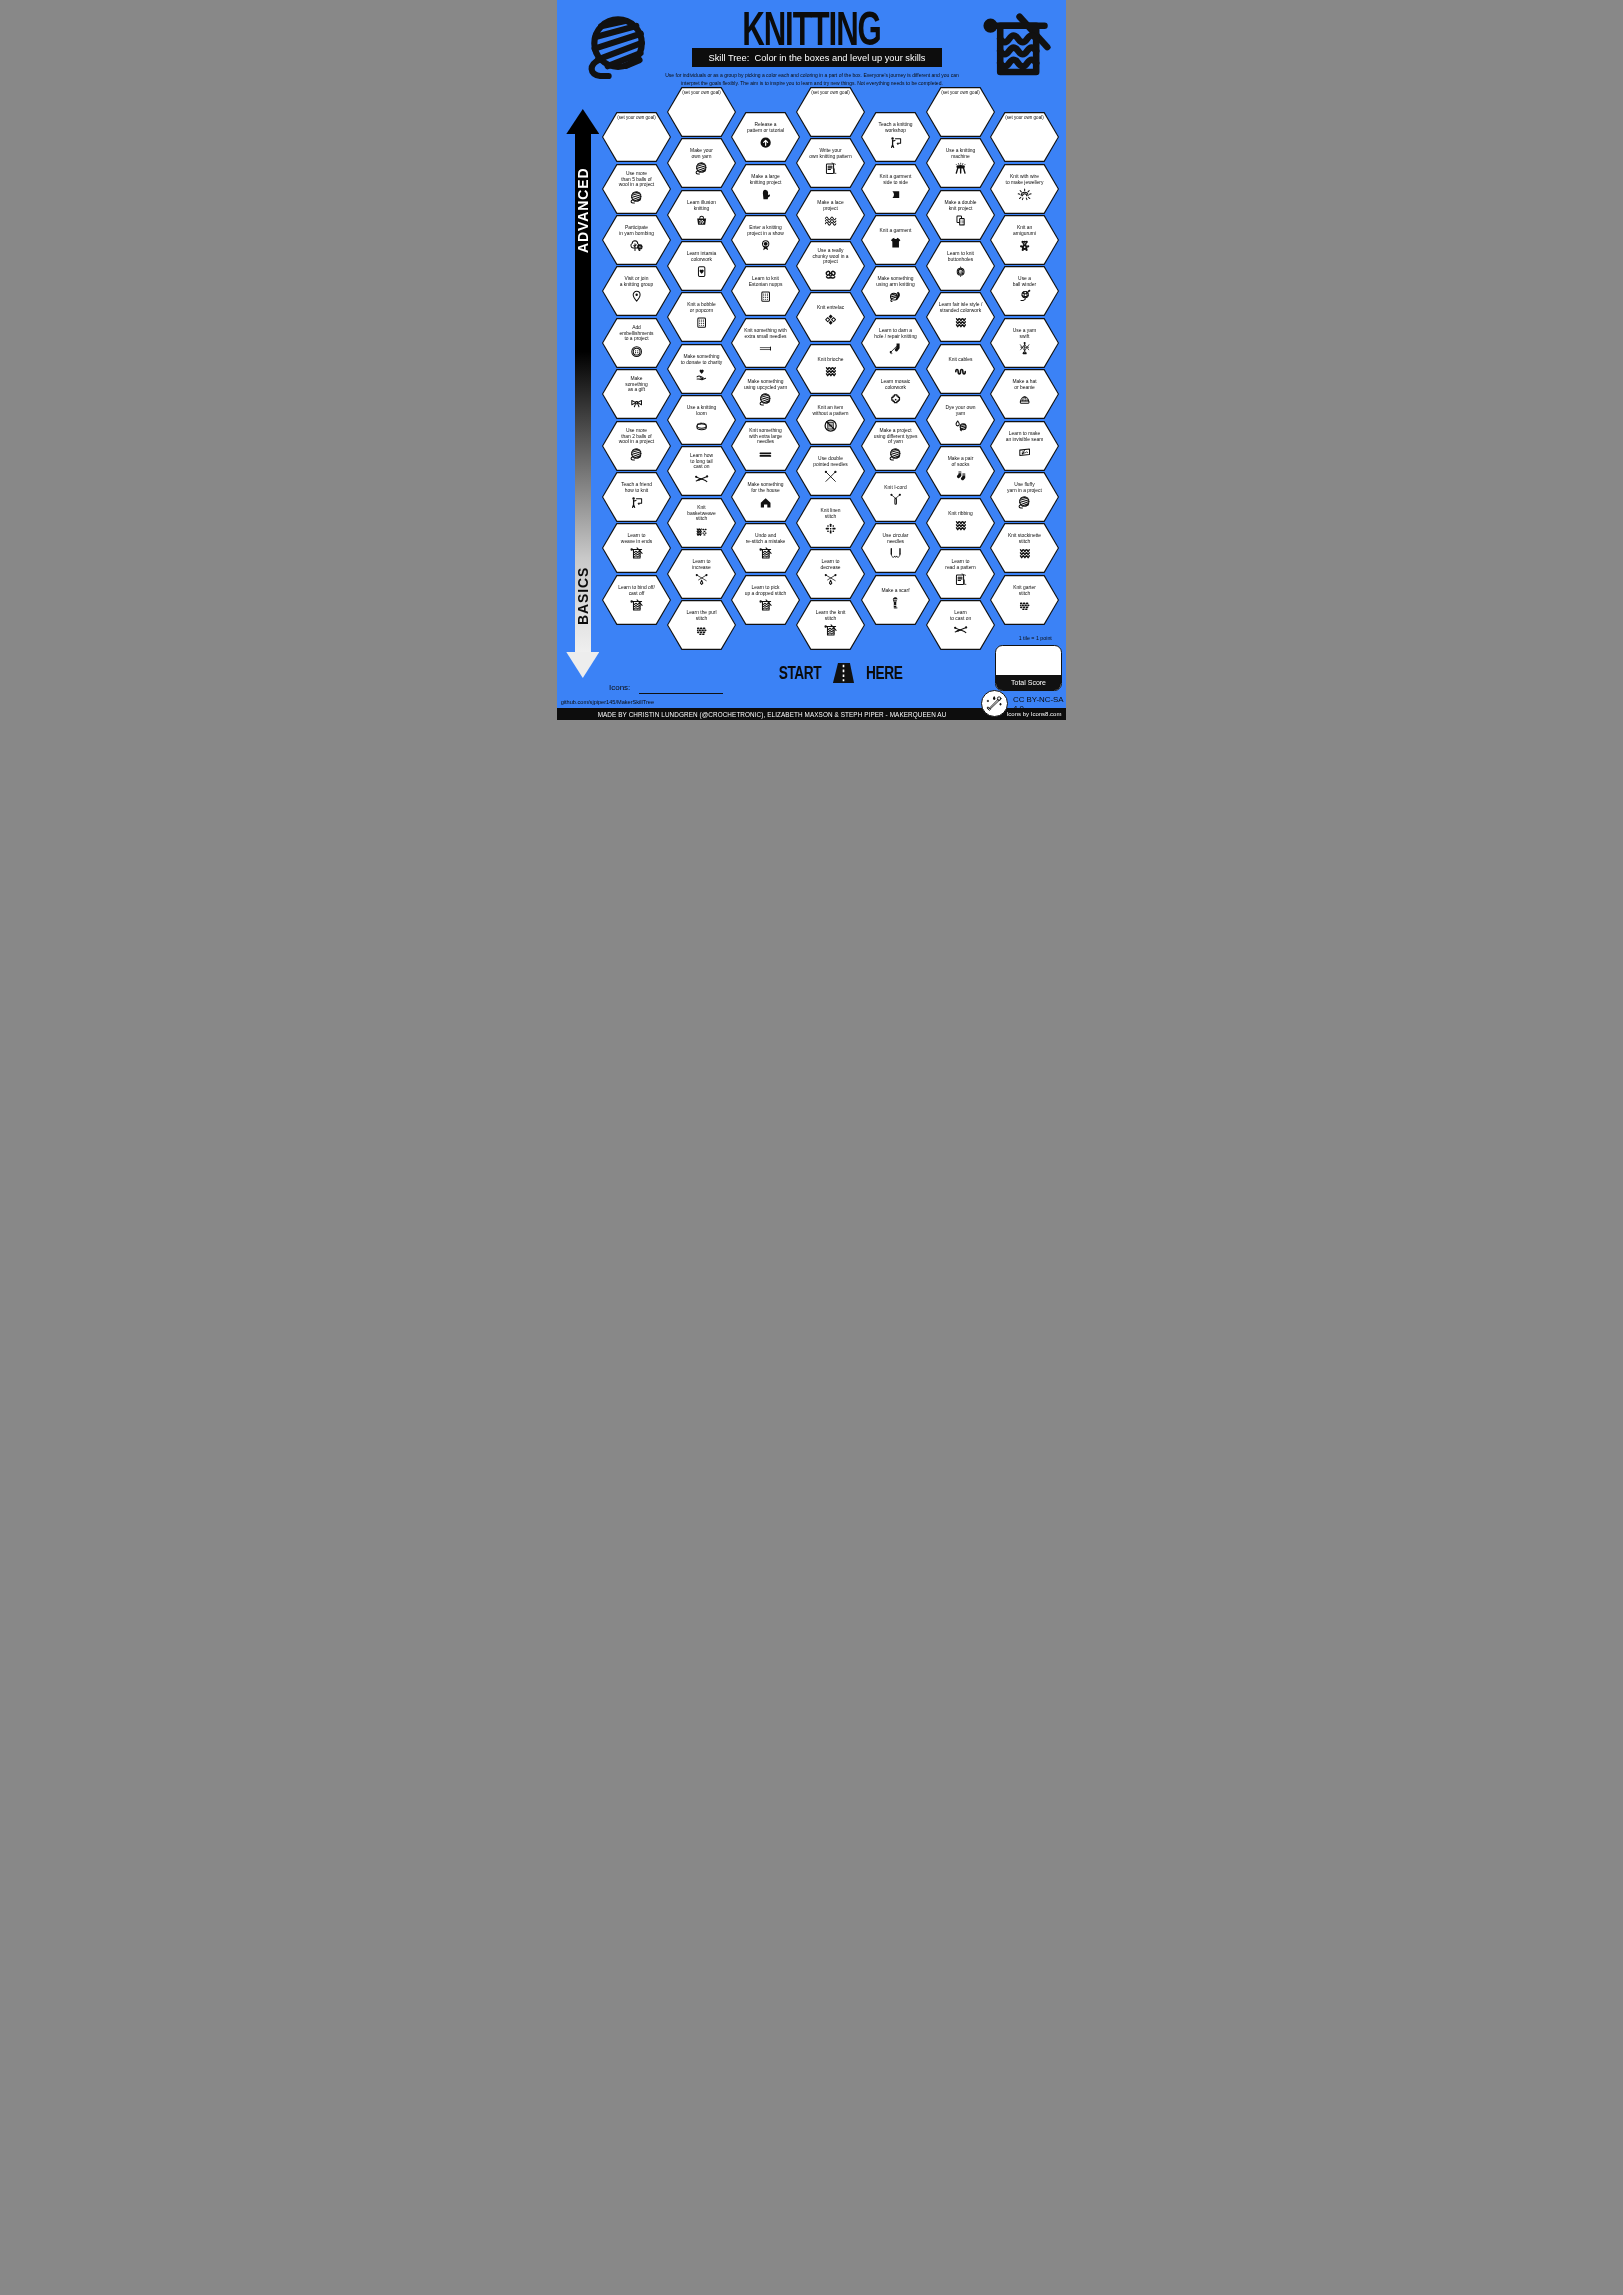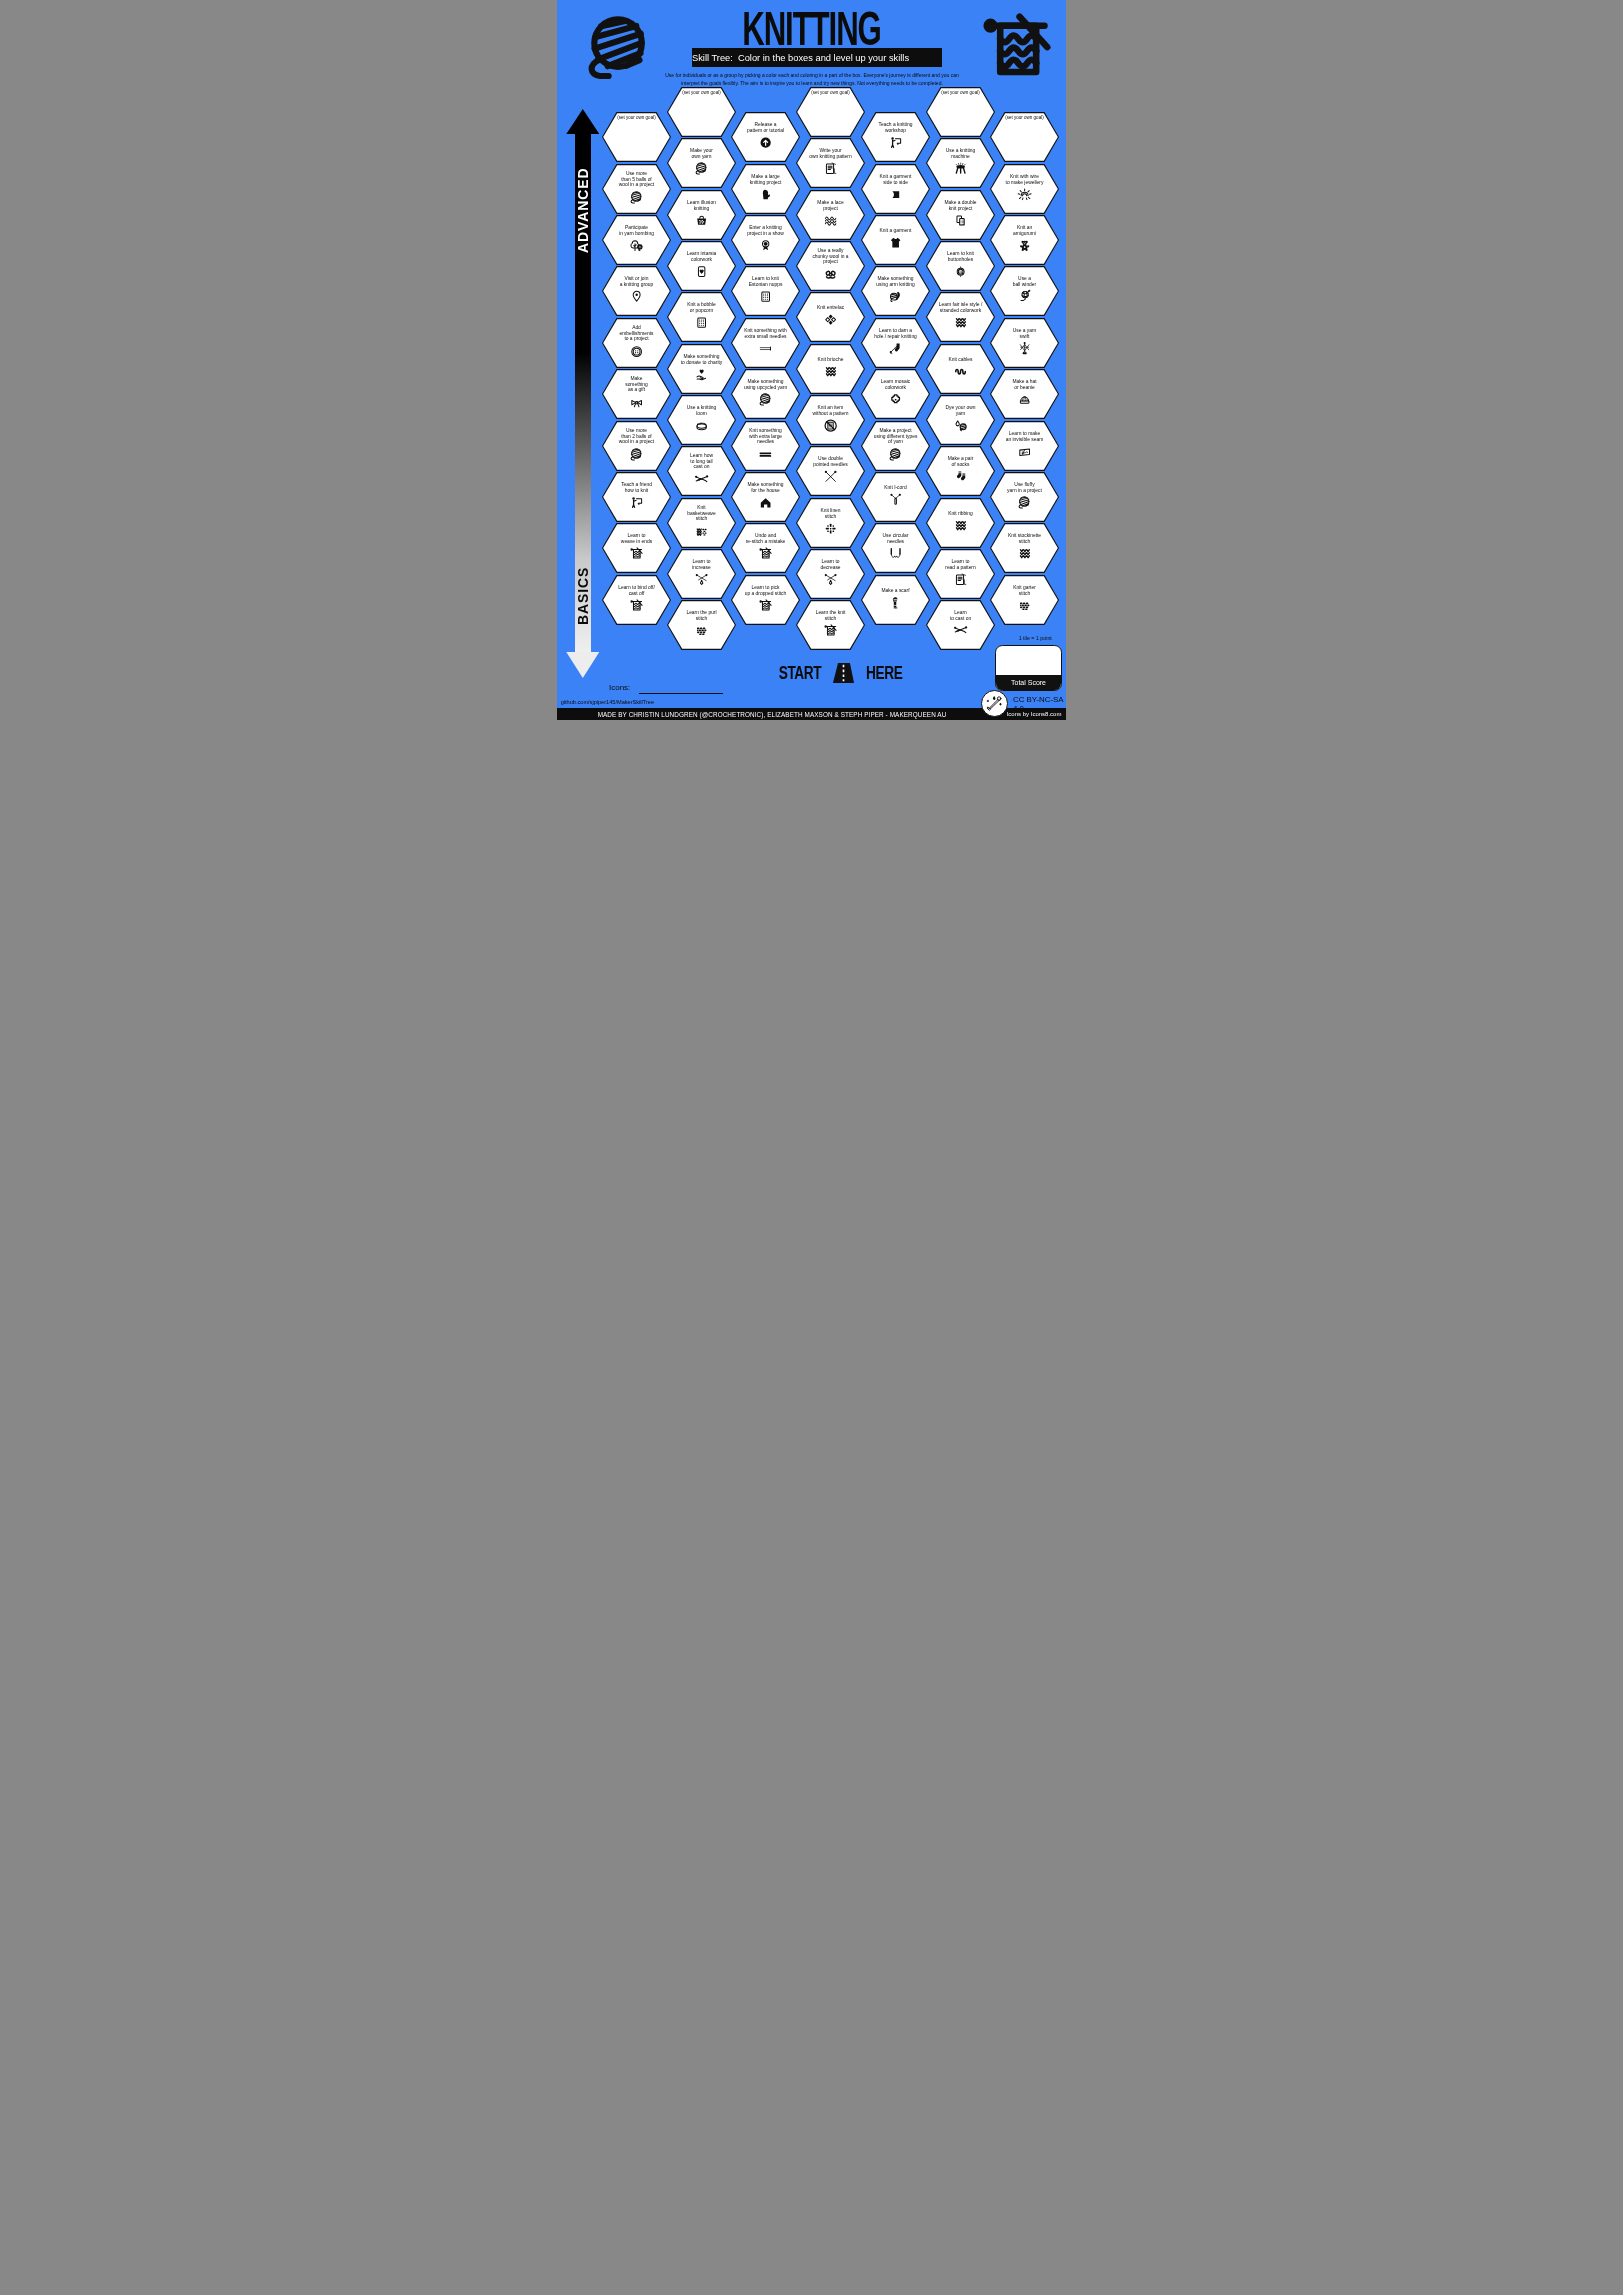--- a/index.html
+++ b/index.html
@@ -4,21 +4,21 @@
 <style>
   html,body{margin:0;padding:0;background:#888;}
   *{box-sizing:border-box;}
   #page{position:relative;width:509px;height:720px;margin:0 auto;background:#3b82f6;overflow:hidden;
         font-family:"Liberation Sans",sans-serif;color:#0b0b0b;}
   svg.icon,svg.deco{fill:none;stroke:#111;stroke-width:1.6;stroke-linecap:round;stroke-linejoin:round;}
   
   #title{position:absolute;left:0;right:0;top:2.8px;text-align:center;font-size:40px;font-weight:bold;
          letter-spacing:-1.4px;transform:scale(.78,1.18);transform-origin:center top;}
   #subtitle-bar{position:absolute;left:135px;top:48px;width:250px;height:19px;background:#0d0d0d;
-                display:flex;align-items:center;justify-content:flex-start;}
+                display:flex;align-items:center;justify-content:center;}
   #subtitle-bar span{color:#fff;font-size:9.3px;white-space:pre;}
   #desc{position:absolute;left:106px;top:72px;width:298px;text-align:center;font-size:5px;line-height:1.5;}
   #logo-yarn{position:absolute;left:24px;top:10.2px;width:78px;height:78px;}
   #logo-swatch{position:absolute;left:419px;top:6.5px;width:83px;height:83px;}
   
   #level-arrow{position:absolute;left:9.3px;top:109px;width:33px;height:568px;}
   #arrow-head-top{width:33px;height:25px;background:#000;clip-path:polygon(50% 0,100% 100%,0 100%);}
   #arrow-body{position:relative;margin:0 8.3px;width:16.7px;height:518px;
               background:linear-gradient(180deg,#000 0%,#000 42%,#7a7a7a 66%,#c9c9c9 82%,#efefef 100%);}
   .arrow-label{position:absolute;left:0;width:16.7px;text-align:center;writing-mode:vertical-rl;

